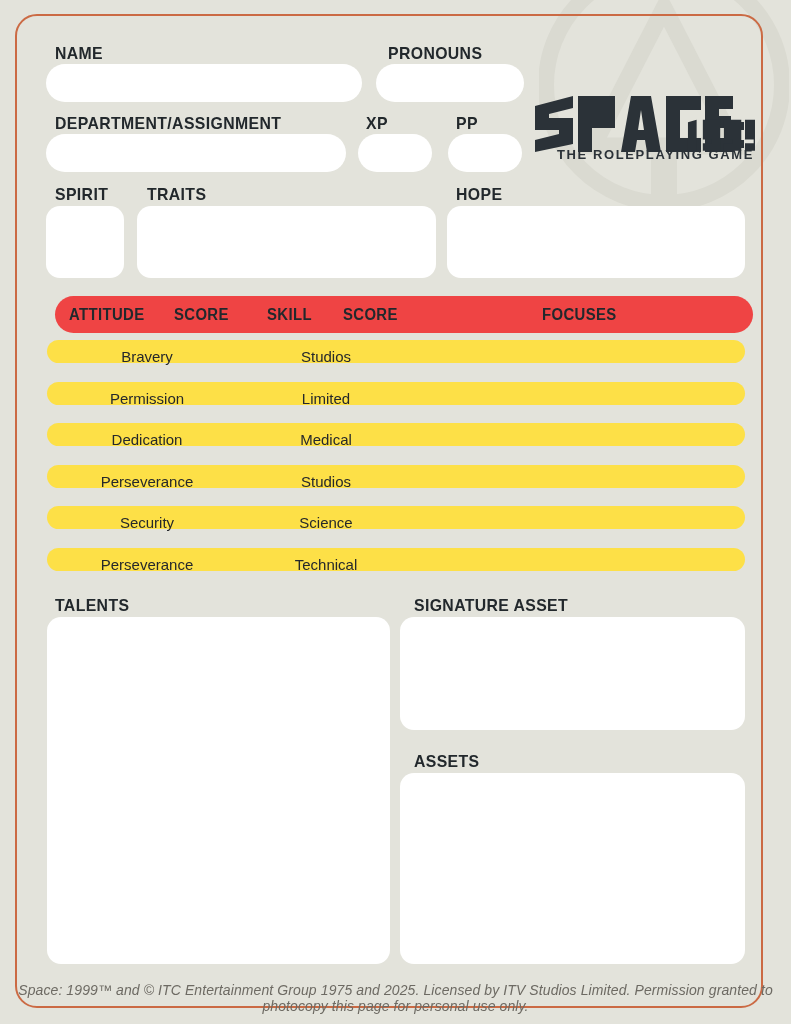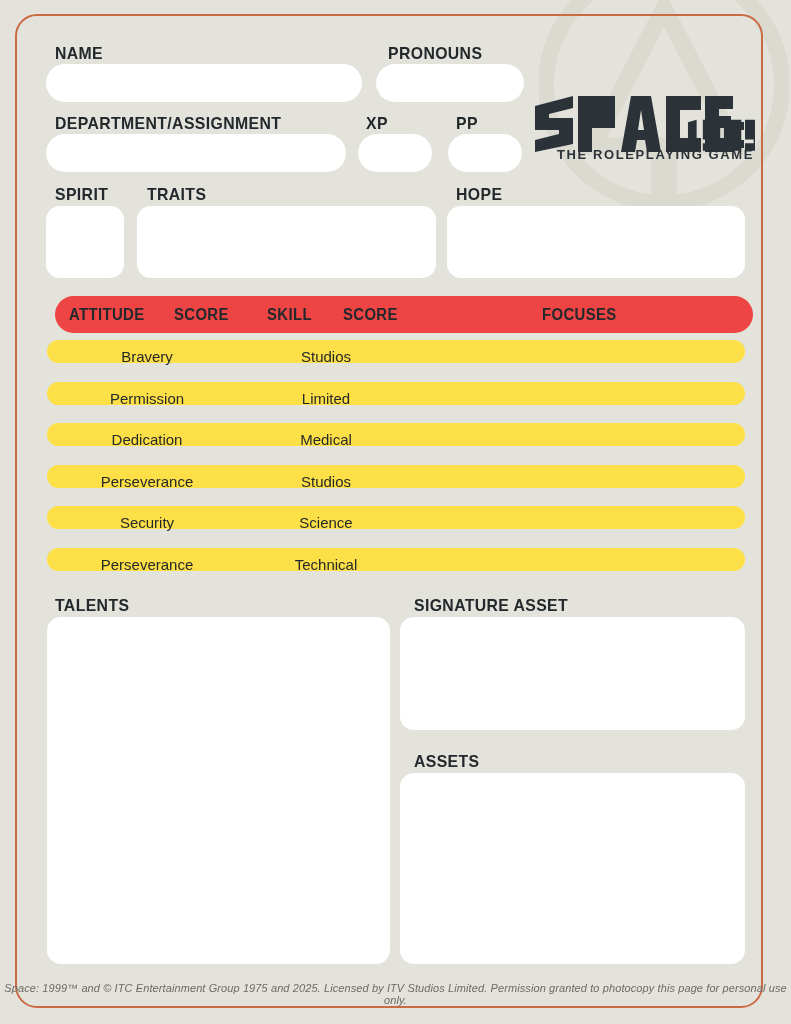--- a/index.html
+++ b/index.html
@@ -110,21 +110,21 @@
   .cell-skl { left: 205px; width: 148px; }
 
   
   .footer {
     position: absolute;
     left: 0; right: 0;
     top: 982px;
     text-align: center;
     font-family: "Liberation Sans", sans-serif;
     font-style: italic;
-    font-size: 11px;
+    font-size: 14px;
     color: #6d6a63;
     letter-spacing: 0.1px;
     z-index: 3;
   }
 </style>
 </head>
 <body>
 
 <svg class="wm wm-top-right" viewBox="0 0 250 250">
   <circle cx="125" cy="125" r="118" fill="none" stroke="#dadad1" stroke-width="16"></circle>

